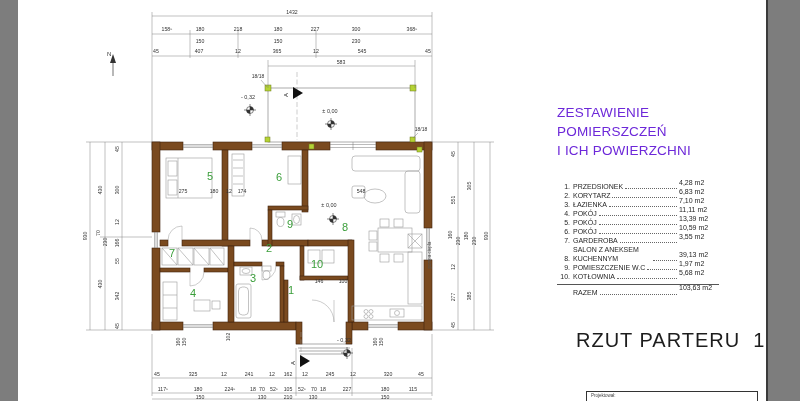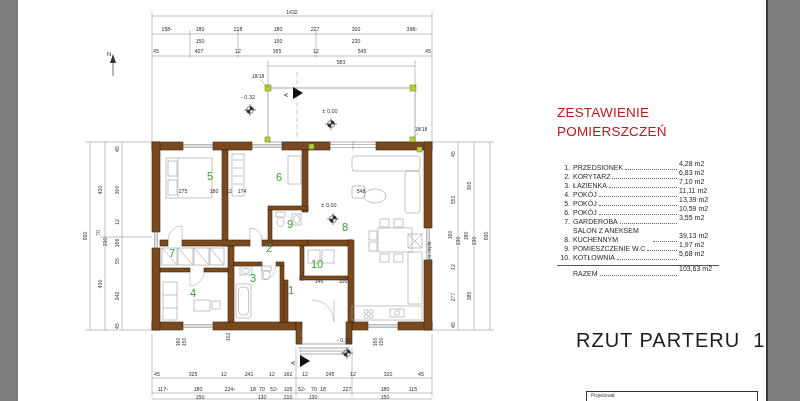--- a/index.html
+++ b/index.html
@@ -4,21 +4,21 @@
 <style>
   html,body{margin:0;padding:0;}
   body{font-family:"Liberation Sans",sans-serif;}
   .screen{position:relative;width:800px;height:401px;background:#ffffff;overflow:hidden;}
   .gray-left{position:absolute;left:0;top:0;width:18px;height:401px;background:#7d7d7d;}
   .gray-right{position:absolute;left:766px;top:0;width:34px;height:401px;background:#7d7d7d;border-left:2px solid #3a3a3a;}
   .plan-svg{position:absolute;left:0;top:0;}
   svg text{font-family:"Liberation Sans",sans-serif;}
   
   .schedule{position:absolute;left:557px;top:104px;width:162px;color:#2b2b2b;}
-  .sch-title{font-size:13.5px;line-height:1.4;letter-spacing:.2px;color:#b91c1c;}
+  .sch-title{font-size:13.5px;line-height:1.4;letter-spacing:.2px;color:#6d28d9;}
   .sch-rows{margin-top:21px;}
   .srow{display:flex;align-items:flex-end;font-size:7px;line-height:9px;color:#1f1f1f;}
   .srow .num{flex:0 0 13px;text-align:right;margin-right:3px;}
   .srow .lbl{flex:0 1 auto;max-width:78px;}
   .srow .leader{flex:1 1 8px;border-bottom:1px dotted #666;margin:0 2px 2px 2px;min-width:8px;}
   .srow .area{flex:0 0 40px;white-space:nowrap;transform:translateY(-4px);}
   .sch-total{display:flex;align-items:flex-end;font-size:7px;line-height:9px;border-top:1px solid #555;margin-top:3px;padding-top:3px;color:#1f1f1f;}
   .sch-total .num{flex:0 0 13px;margin-right:3px;}
   .sch-total .leader{flex:1 1 8px;border-bottom:1px dotted #666;margin:0 2px 2px 2px;}
   .sch-total .area{flex:0 0 40px;white-space:nowrap;transform:translateY(-5px);}
@@ -375,20 +375,21 @@
       <text x="253" y="282">3</text>
       <text x="269" y="252">2</text>
       <text x="291" y="294">1</text>
       <text x="317" y="268">10</text>
     </g>
   </svg>
 
   <div class="schedule">
     <div class="sch-title">
       <div>ZESTAWIENIE POMIERSZCZEŃ</div>
+      <div>I ICH POWIERZCHNI</div>
     </div>
     <div class="sch-rows">
       <div class="srow">
           <span class="num">1.</span>
           <span class="lbl">PRZEDSIONEK</span>
           <span class="leader"></span>
           <span class="area">4,28 m2</span>
         </div>
       <div class="srow">
           <span class="num">2.</span>

